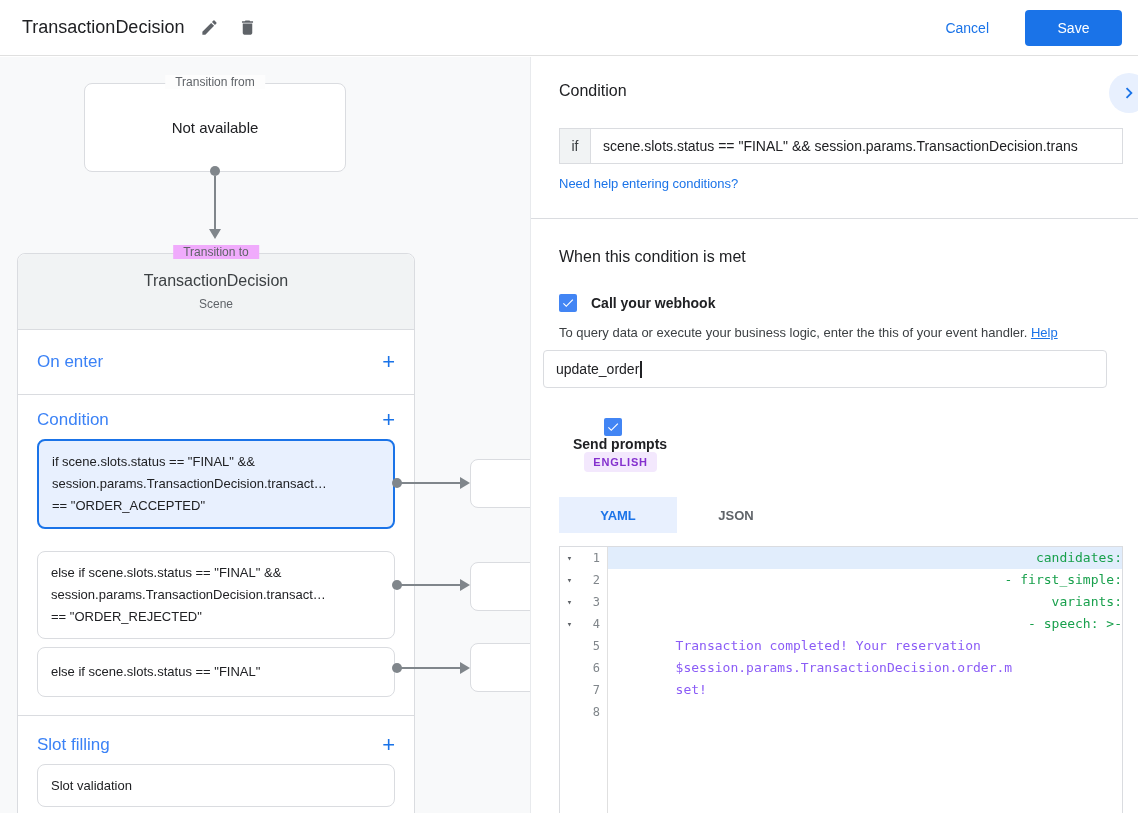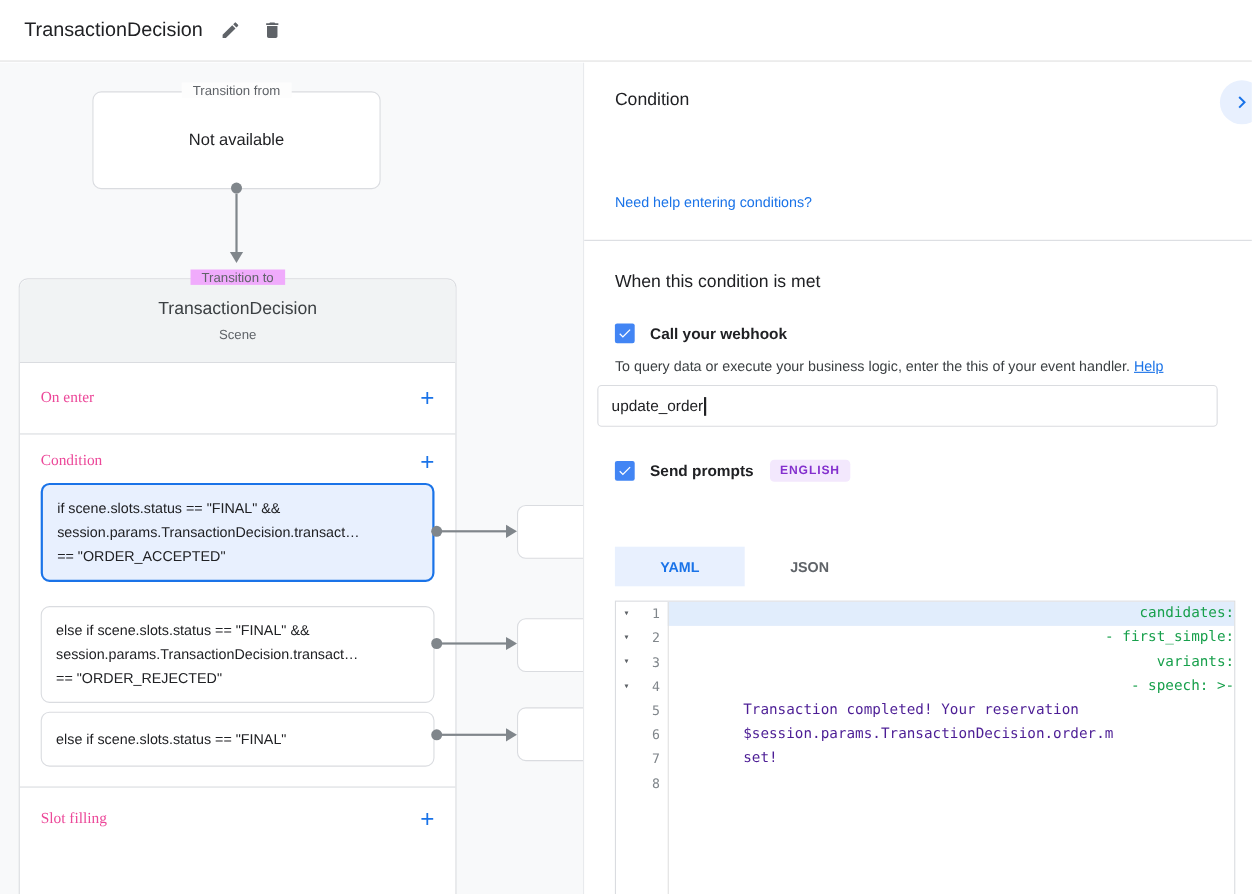--- a/index.html
+++ b/index.html
@@ -73,21 +73,21 @@
     border-radius:8px 8px 0 0;
     display:flex; flex-direction:column; align-items:center; justify-content:center;
   }
   .scene-name { font-size:16px; color:#3c4043; }
   .scene-type { font-size:12px; color:#5f6368; margin-top:7px; }
 
   .row-on-enter {
     height:65px; border-bottom:1px solid #dadce0;
     display:flex; align-items:center; padding:0 19px;
   }
-  .section-label { font-size:14px; color:#ec4899;font-family:Liberation Serif, serif; }
+  .section-label { font-size:17px; color:#3b82f6; }
   .add-btn {
     margin-left:auto; border:none; background:none; color:#1a73e8;
     font-size:22px; font-weight:400; cursor:pointer; line-height:1;
     font-family:"Liberation Sans",sans-serif;
   }
 
   .condition-section { padding:10px 19px 18px; border-bottom:1px solid #dadce0; }
   .slot-section { padding:14px 19px 18px; }
   .section-header { display:flex; align-items:center; height:30px; }
 
@@ -137,21 +137,21 @@
   .help-conditions {
     position:absolute; left:28px; top:119px; font-size:13px; color:#1a73e8;
     text-decoration:none; cursor:pointer;
   }
   .panel-divider { position:absolute; left:0; top:161px; width:608px; height:1px; background:#dadce0; }
 
   .when-heading { top:191px; }
 
   .check-row { position:absolute; left:28px; display:flex; align-items:center; }
   .row-webhook { top:237px; }
-  .row-prompts { top:361px; }
+  .row-prompts { top:361px;flex-direction:column; }
   .checkbox {
     width:18px; height:18px; background:#4285f4; border-radius:2px; cursor:pointer;
     display:flex; align-items:center; justify-content:center; flex:none;
   }
   .checkbox svg { fill:#fff; width:14px; height:14px; }
   .check-label { margin-left:14px; font-size:14px; font-weight:700; color:#202124; }
   .lang-badge {
     margin-left:15px; background:#f3e8fd; color:#8430ce; font-size:11px; font-weight:700;
     letter-spacing:0.8px; padding:4px 9px; border-radius:4px;
   }
@@ -183,41 +183,45 @@
     border:1px solid #dadce0; background:#fff; overflow:hidden; cursor:text;
   }
   .gutter-divider { position:absolute; left:47px; top:0; bottom:0; width:1px; background:#e0e0e0; }
   .code-line {
     display:flex; height:22px; line-height:22px;
     font-family:"DejaVu Sans Mono", monospace; font-size:13px;
   }
   .fold-cell { width:19px; flex:none; text-align:center; color:#5f6368; font-size:9px; cursor:pointer; }
   .num-cell { width:28px; flex:none; text-align:right; padding-right:7px; color:#80868b; font-size:12px;
     font-family:"DejaVu Sans Mono", monospace; }
-  .code-text { flex:1; padding-left:6px; white-space:pre; color:#4c1d95; overflow:hidden; }
+  .code-text { flex:1; padding-left:6px; white-space:pre; color:#8b5cf6; overflow:hidden; }
   .code-text.key { color:#18a04c;text-align:right; }
   .code-line.highlight .code-text { background:#e1edfc; }
 </style>
 </head>
 <body>
 
 <div class="app-header">
   <span class="page-title">TransactionDecision</span>
   <span class="title-icons">
     <button class="icon-btn">
       <svg viewBox="0 0 24 24">
           <path d="M3 17.25V21h3.75L17.81 9.94l-3.75-3.75L3 17.25zM20.71 7.04c.39-.39.39-1.02 0-1.41l-2.34-2.34a.996.996 0 0 0-1.41 0l-1.83 1.83 3.75 3.75 1.83-1.83z"></path>
         </svg>
     </button>
     <button class="icon-btn">
       <svg viewBox="0 0 24 24">
           <path d="M6 19c0 1.1.9 2 2 2h8c1.1 0 2-.9 2-2V7H6v12zM19 4h-3.5l-1-1h-5l-1 1H5v2h14V4z"></path>
         </svg>
     </button>
   </span>
+  <span class="header-actions">
+    <button class="cancel-link">Cancel</button>
+    <button class="save-btn">Save</button>
+  </span>
 </div>
 
 <div class="canvas">
 
   <div class="from-box">
     <span class="legend">Transition from</span>
     <span class="from-content">Not available</span>
   </div>
 
   <div class="dot" style="left:210px; top:109px;"></div>
@@ -258,20 +262,21 @@
       <div class="cond-card card-3">
         <span class="card-line">else if scene.slots.status == "FINAL"</span>
       </div>
     </div>
 
     <div class="slot-section">
       <div class="section-header">
         <span class="section-label">Slot filling</span>
         <button class="add-btn">+</button>
       </div>
+      <div class="slot-card">Slot validation</div>
     </div>
   </div>
 
   <div class="dot" style="left:392px; top:421px;"></div>
   <div class="hline" style="left:400px; top:425px; width:60px;"></div>
   <div class="arrow-right" style="left:460px; top:420px;"></div>
   <div class="target-box" style="top:402px;"></div>
 
   <div class="dot" style="left:392px; top:523px;"></div>
   <div class="hline" style="left:400px; top:527px; width:60px;"></div>
@@ -287,20 +292,24 @@
 <div class="panel">
 
   <div class="panel-heading cond-heading">Condition</div>
 
   <button class="collapse-btn">
     <svg viewBox="0 0 24 24">
         <path d="M10 6L8.59 7.41 13.17 12l-4.58 4.59L10 18l6-6z"></path>
       </svg>
   </button>
 
+  <div class="if-row">
+    <div class="if-prefix">if</div>
+    <input class="if-input" type="text" value="scene.slots.status == &quot;FINAL&quot; &amp;&amp; session.params.TransactionDecision.trans" style="">
+  </div>
 
   <a class="help-conditions">Need help entering conditions?</a>
 
   <div class="panel-divider"></div>
 
   <div class="panel-heading when-heading">When this condition is met</div>
 
   <div class="check-row row-webhook">
     <span class="checkbox">
       <svg viewBox="0 0 24 24">

